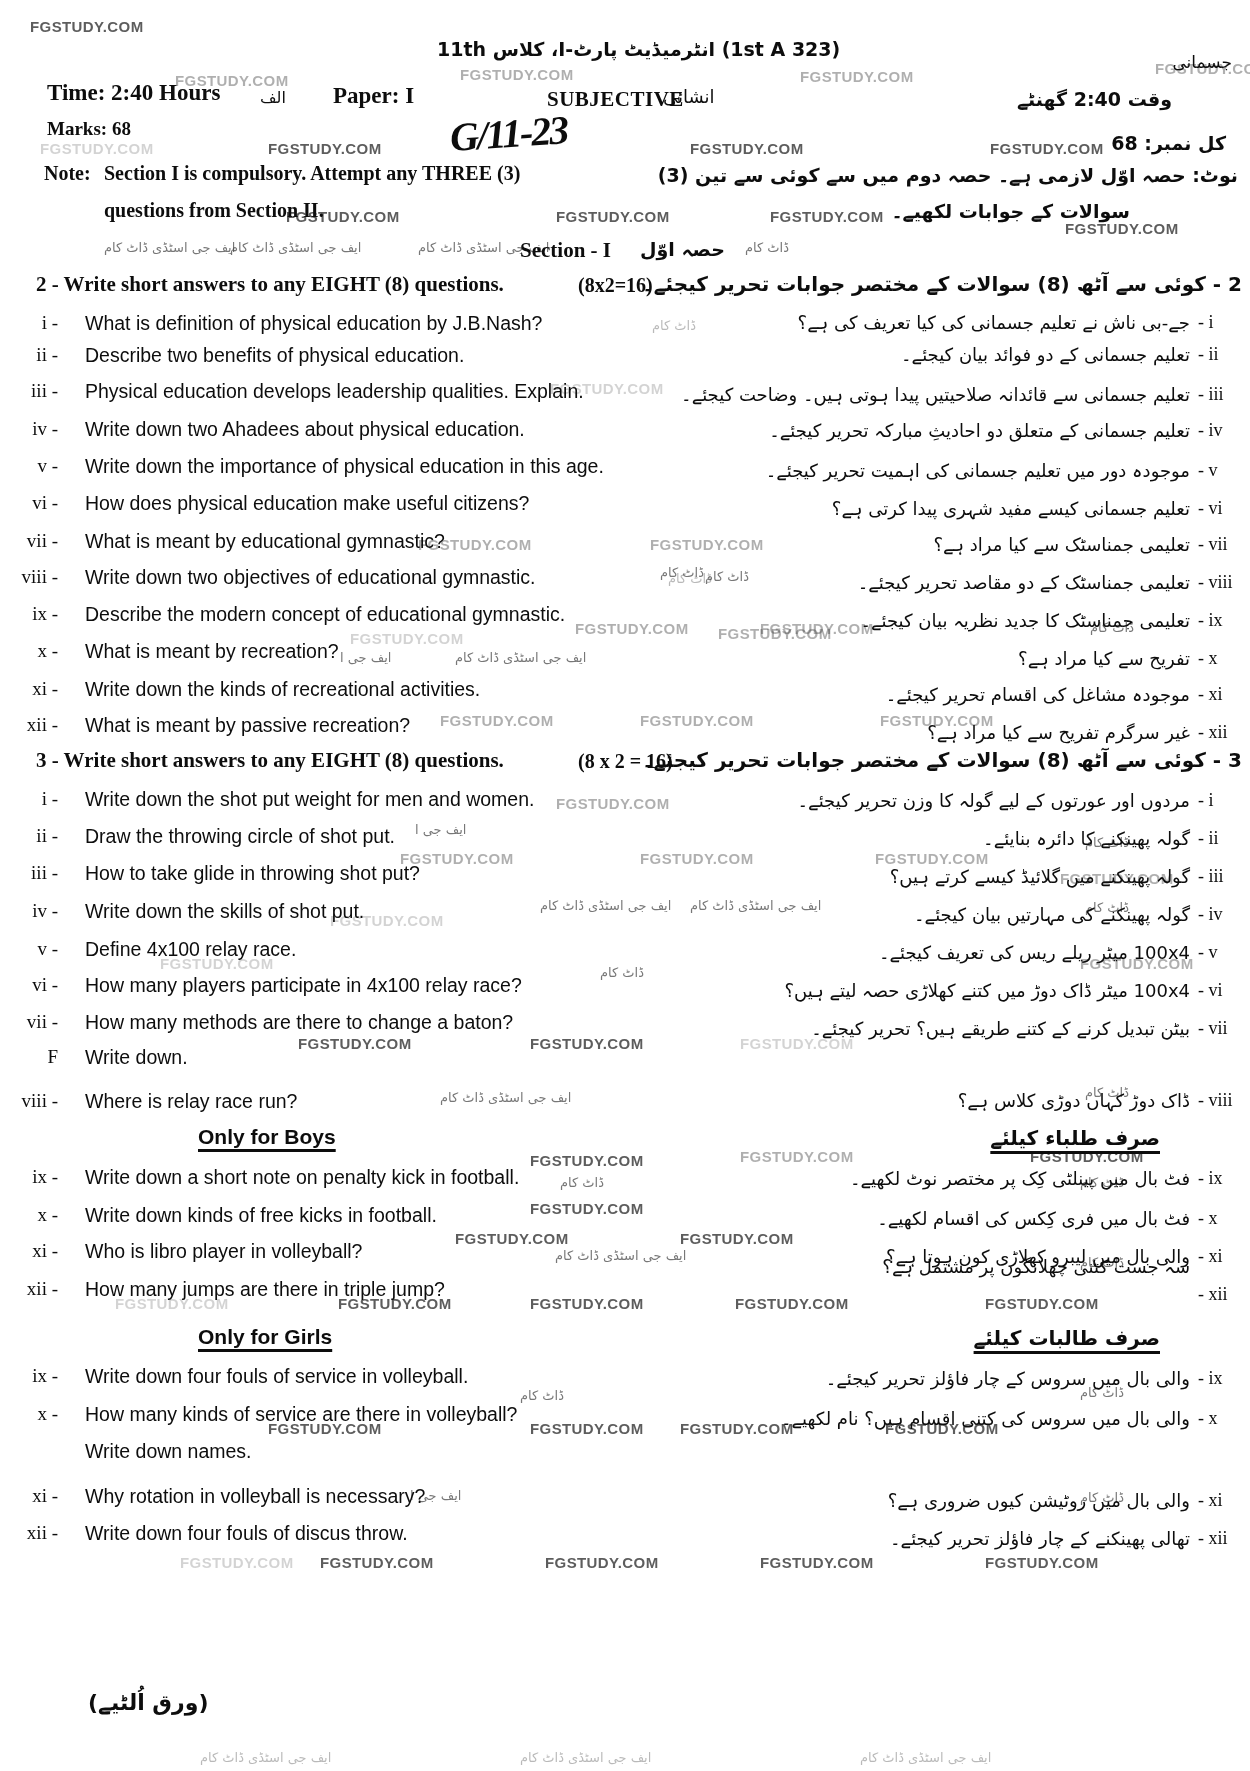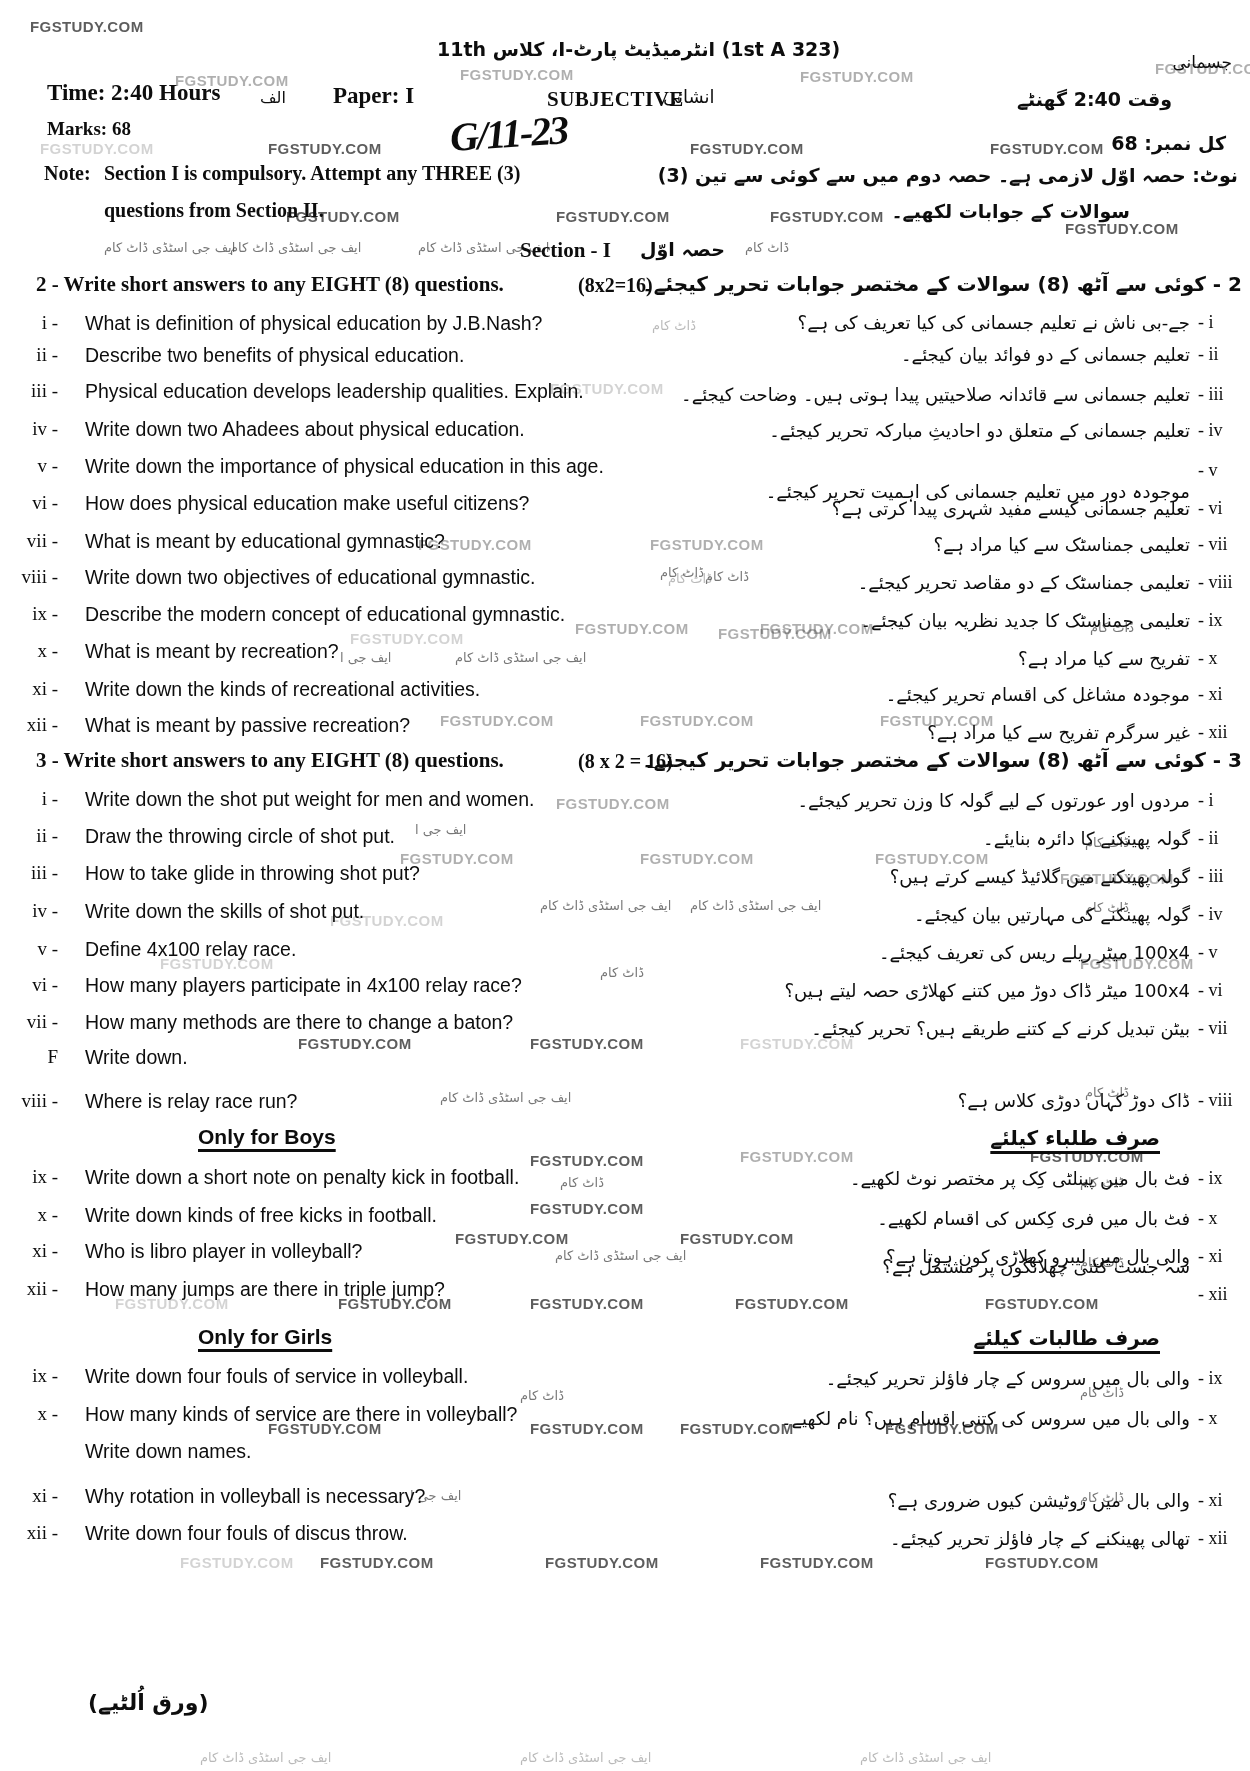--- a/index.html
+++ b/index.html
@@ -283,21 +283,21 @@
     <div class="item-u" style="top:384px;">تعلیم جسمانی سے قائدانہ صلاحیتیں پیدا ہوتی ہیں۔ وضاحت کیجئے۔</div>
 
     <div class="item-num" style="left:0px;top:418px;">iv -</div>
     <div class="item-en" style="top:418px;">Write down two Ahadees about physical education.</div>
     <div class="item-u-num" style="top:420px;">- iv</div>
     <div class="item-u" style="top:420px;">تعلیم جسمانی کے متعلق دو احادیثِ مبارکہ تحریر کیجئے۔</div>
 
     <div class="item-num" style="left:0px;top:455px;">v -</div>
     <div class="item-en" style="top:455px;">Write down the importance of physical education in this age.</div>
     <div class="item-u-num" style="top:460px;">- v</div>
-    <div class="item-u" style="top:460px;margin-top:21px;">موجودہ دور میں تعلیم جسمانی کی اہمیت تحریر کیجئے۔</div>
+    <div class="item-u" style="top:460px;">موجودہ دور میں تعلیم جسمانی کی اہمیت تحریر کیجئے۔</div>
 
     <div class="item-num" style="left:0px;top:492px;">vi -</div>
     <div class="item-en" style="top:492px;">How does physical education make useful citizens?</div>
     <div class="item-u-num" style="top:498px;">- vi</div>
     <div class="item-u" style="top:498px;">تعلیم جسمانی کیسے مفید شہری پیدا کرتی ہے؟</div>
 
     <div class="item-num" style="left:0px;top:530px;">vii -</div>
     <div class="item-en" style="top:530px;">What is meant by educational gymnastic?</div>
     <div class="item-u-num" style="top:534px;">- vii</div>
     <div class="item-u" style="top:534px;">تعلیمی جمناسٹک سے کیا مراد ہے؟</div>

